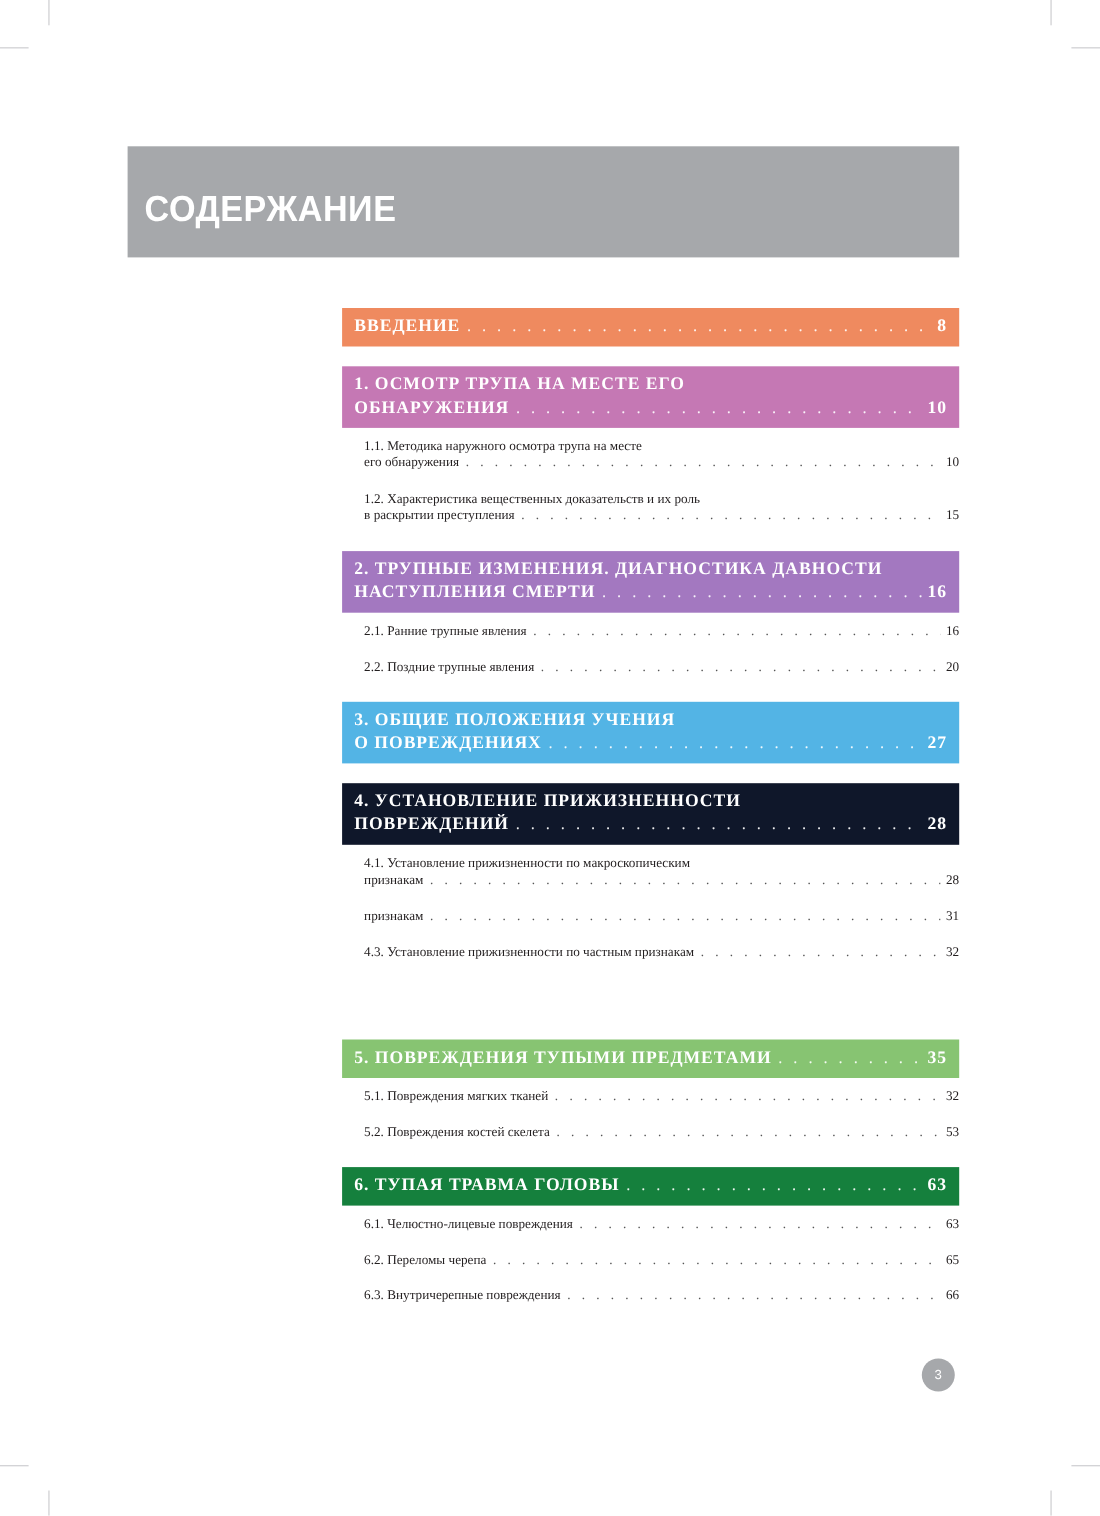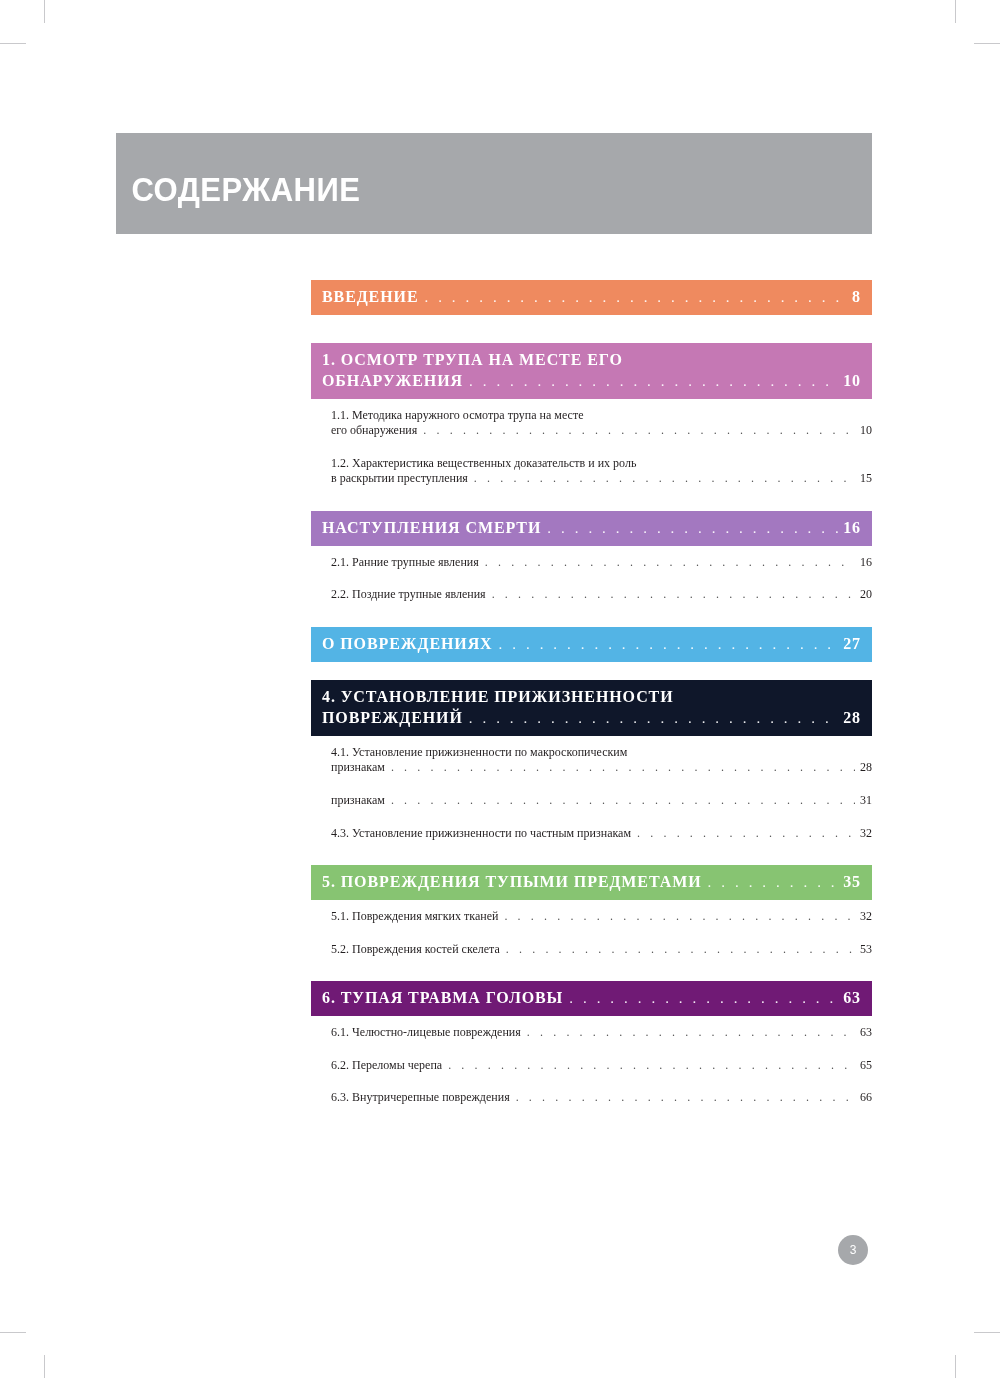--- a/index.html
+++ b/index.html
@@ -164,21 +164,21 @@
       <div class="chapter-bar" style="background: rgb(239, 138, 95);">
         <div class="chapter-line">
           <span class="ctext">ВВЕДЕНИЕ</span>
           <span class="cleader">. . . . . . . . . . . . . . . . . . . . . . . . . . . . . . . . . . . . . . . . . . . . . . . . . . . . . . . . . . . . . . . . . . . . . . . . . . . . . . . . . . . . . . . . . . . . . . . . . . . . . . . . . . . . . . . . . . . . . . . . . . . . . . . . . . . . . . . . . . . . </span>
           <span class="cpage">8</span>
         </div>
       </div>
     </div>
     <div style="height: 18px;"></div>
     <div class="toc-group">
-      <div class="chapter-bar" style="background: rgb(197, 120, 180); margin-top: 10px;">
+      <div class="chapter-bar" style="background: rgb(197, 120, 180);">
         <div class="chapter-line plain">1. ОСМОТР ТРУПА НА МЕСТЕ ЕГО</div>
         <div class="chapter-line">
           <span class="ctext">ОБНАРУЖЕНИЯ</span>
           <span class="cleader">. . . . . . . . . . . . . . . . . . . . . . . . . . . . . . . . . . . . . . . . . . . . . . . . . . . . . . . . . . . . . . . . . . . . . . . . . . . . . . . . . . . . . . . . . . . . . . . . . . . . . . . . . . . . . . . . . . . . . . . . . . . . . . . . . . . . . . . . . . . . </span>
           <span class="cpage">10</span>
         </div>
       </div>
       <div class="sub-list">
         <div class="sub-item">
           <span class="sub-first-line">1.1. Методика наружного осмотра трупа на месте</span>
@@ -194,20 +194,21 @@
             <span class="stext">в раскрытии преступления</span>
             <span class="sleader">. . . . . . . . . . . . . . . . . . . . . . . . . . . . . . . . . . . . . . . . . . . . . . . . . . . . . . . . . . . . . . . . . . . . . . . . . . . . . . . . . . . . . . . . . . . . . . . . . . . . . . . . . . . . . . . . . . . . . . . . . . . . . . . . . . . . . . . . . . . . </span>
             <span class="spage">15</span>
           </div>
         </div>
       </div>
     </div>
     <div style="height: 16px;"></div>
     <div class="toc-group">
       <div class="chapter-bar" style="background: rgb(163, 120, 192);">
+        <div class="chapter-line plain">2. ТРУПНЫЕ ИЗМЕНЕНИЯ. ДИАГНОСТИКА ДАВНОСТИ</div>
         <div class="chapter-line">
           <span class="ctext">НАСТУПЛЕНИЯ СМЕРТИ</span>
           <span class="cleader">. . . . . . . . . . . . . . . . . . . . . . . . . . . . . . . . . . . . . . . . . . . . . . . . . . . . . . . . . . . . . . . . . . . . . . . . . . . . . . . . . . . . . . . . . . . . . . . . . . . . . . . . . . . . . . . . . . . . . . . . . . . . . . . . . . . . . . . . . . . . </span>
           <span class="cpage">16</span>
         </div>
       </div>
       <div class="sub-list">
         <div class="sub-item">
           <div class="sub-row">
             <span class="stext">2.1. Ранние трупные явления</span>
@@ -220,20 +221,21 @@
             <span class="stext">2.2. Поздние трупные явления</span>
             <span class="sleader">. . . . . . . . . . . . . . . . . . . . . . . . . . . . . . . . . . . . . . . . . . . . . . . . . . . . . . . . . . . . . . . . . . . . . . . . . . . . . . . . . . . . . . . . . . . . . . . . . . . . . . . . . . . . . . . . . . . . . . . . . . . . . . . . . . . . . . . . . . . . </span>
             <span class="spage">20</span>
           </div>
         </div>
       </div>
     </div>
     <div style="height: 16px;"></div>
     <div class="toc-group">
       <div class="chapter-bar" style="background: rgb(83, 180, 229);">
+        <div class="chapter-line plain">3. ОБЩИЕ ПОЛОЖЕНИЯ УЧЕНИЯ</div>
         <div class="chapter-line">
           <span class="ctext">О ПОВРЕЖДЕНИЯХ</span>
           <span class="cleader">. . . . . . . . . . . . . . . . . . . . . . . . . . . . . . . . . . . . . . . . . . . . . . . . . . . . . . . . . . . . . . . . . . . . . . . . . . . . . . . . . . . . . . . . . . . . . . . . . . . . . . . . . . . . . . . . . . . . . . . . . . . . . . . . . . . . . . . . . . . . </span>
           <span class="cpage">27</span>
         </div>
       </div>
     </div>
     <div style="height: 18px;"></div>
     <div class="toc-group">
       <div class="chapter-bar" style="background: #0f172a;">
@@ -264,21 +266,21 @@
           <div class="sub-row">
             <span class="stext">4.3. Установление прижизненности по частным признакам</span>
             <span class="sleader">. . . . . . . . . . . . . . . . . . . . . . . . . . . . . . . . . . . . . . . . . . . . . . . . . . . . . . . . . . . . . . . . . . . . . . . . . . . . . . . . . . . . . . . . . . . . . . . . . . . . . . . . . . . . . . . . . . . . . . . . . . . . . . . . . . . . . . . . . . . . </span>
             <span class="spage">32</span>
           </div>
         </div>
       </div>
     </div>
     <div style="height: 16px;"></div>
     <div class="toc-group">
-      <div class="chapter-bar" style="background: rgb(135, 196, 114);">
+      <div class="chapter-bar" style="background: rgb(135, 196, 114); margin-top: 48px;">
         <div class="chapter-line">
           <span class="ctext">5. ПОВРЕЖДЕНИЯ ТУПЫМИ ПРЕДМЕТАМИ</span>
           <span class="cleader">. . . . . . . . . . . . . . . . . . . . . . . . . . . . . . . . . . . . . . . . . . . . . . . . . . . . . . . . . . . . . . . . . . . . . . . . . . . . . . . . . . . . . . . . . . . . . . . . . . . . . . . . . . . . . . . . . . . . . . . . . . . . . . . . . . . . . . . . . . . . </span>
           <span class="cpage">35</span>
         </div>
       </div>
       <div class="sub-list">
         <div class="sub-item">
           <div class="sub-row">
             <span class="stext">5.1. Повреждения мягких тканей</span>
@@ -290,21 +292,21 @@
           <div class="sub-row">
             <span class="stext">5.2. Повреждения костей скелета</span>
             <span class="sleader">. . . . . . . . . . . . . . . . . . . . . . . . . . . . . . . . . . . . . . . . . . . . . . . . . . . . . . . . . . . . . . . . . . . . . . . . . . . . . . . . . . . . . . . . . . . . . . . . . . . . . . . . . . . . . . . . . . . . . . . . . . . . . . . . . . . . . . . . . . . . </span>
             <span class="spage">53</span>
           </div>
         </div>
       </div>
     </div>
     <div style="height: 16px;"></div>
     <div class="toc-group">
-      <div class="chapter-bar" style="background: #701a75;">
+      <div class="chapter-bar" style="background: #15803d;">
         <div class="chapter-line">
           <span class="ctext">6. ТУПАЯ ТРАВМА ГОЛОВЫ</span>
           <span class="cleader">. . . . . . . . . . . . . . . . . . . . . . . . . . . . . . . . . . . . . . . . . . . . . . . . . . . . . . . . . . . . . . . . . . . . . . . . . . . . . . . . . . . . . . . . . . . . . . . . . . . . . . . . . . . . . . . . . . . . . . . . . . . . . . . . . . . . . . . . . . . . </span>
           <span class="cpage">63</span>
         </div>
       </div>
       <div class="sub-list">
         <div class="sub-item">
           <div class="sub-row">
             <span class="stext">6.1. Челюстно-лицевые повреждения</span>

